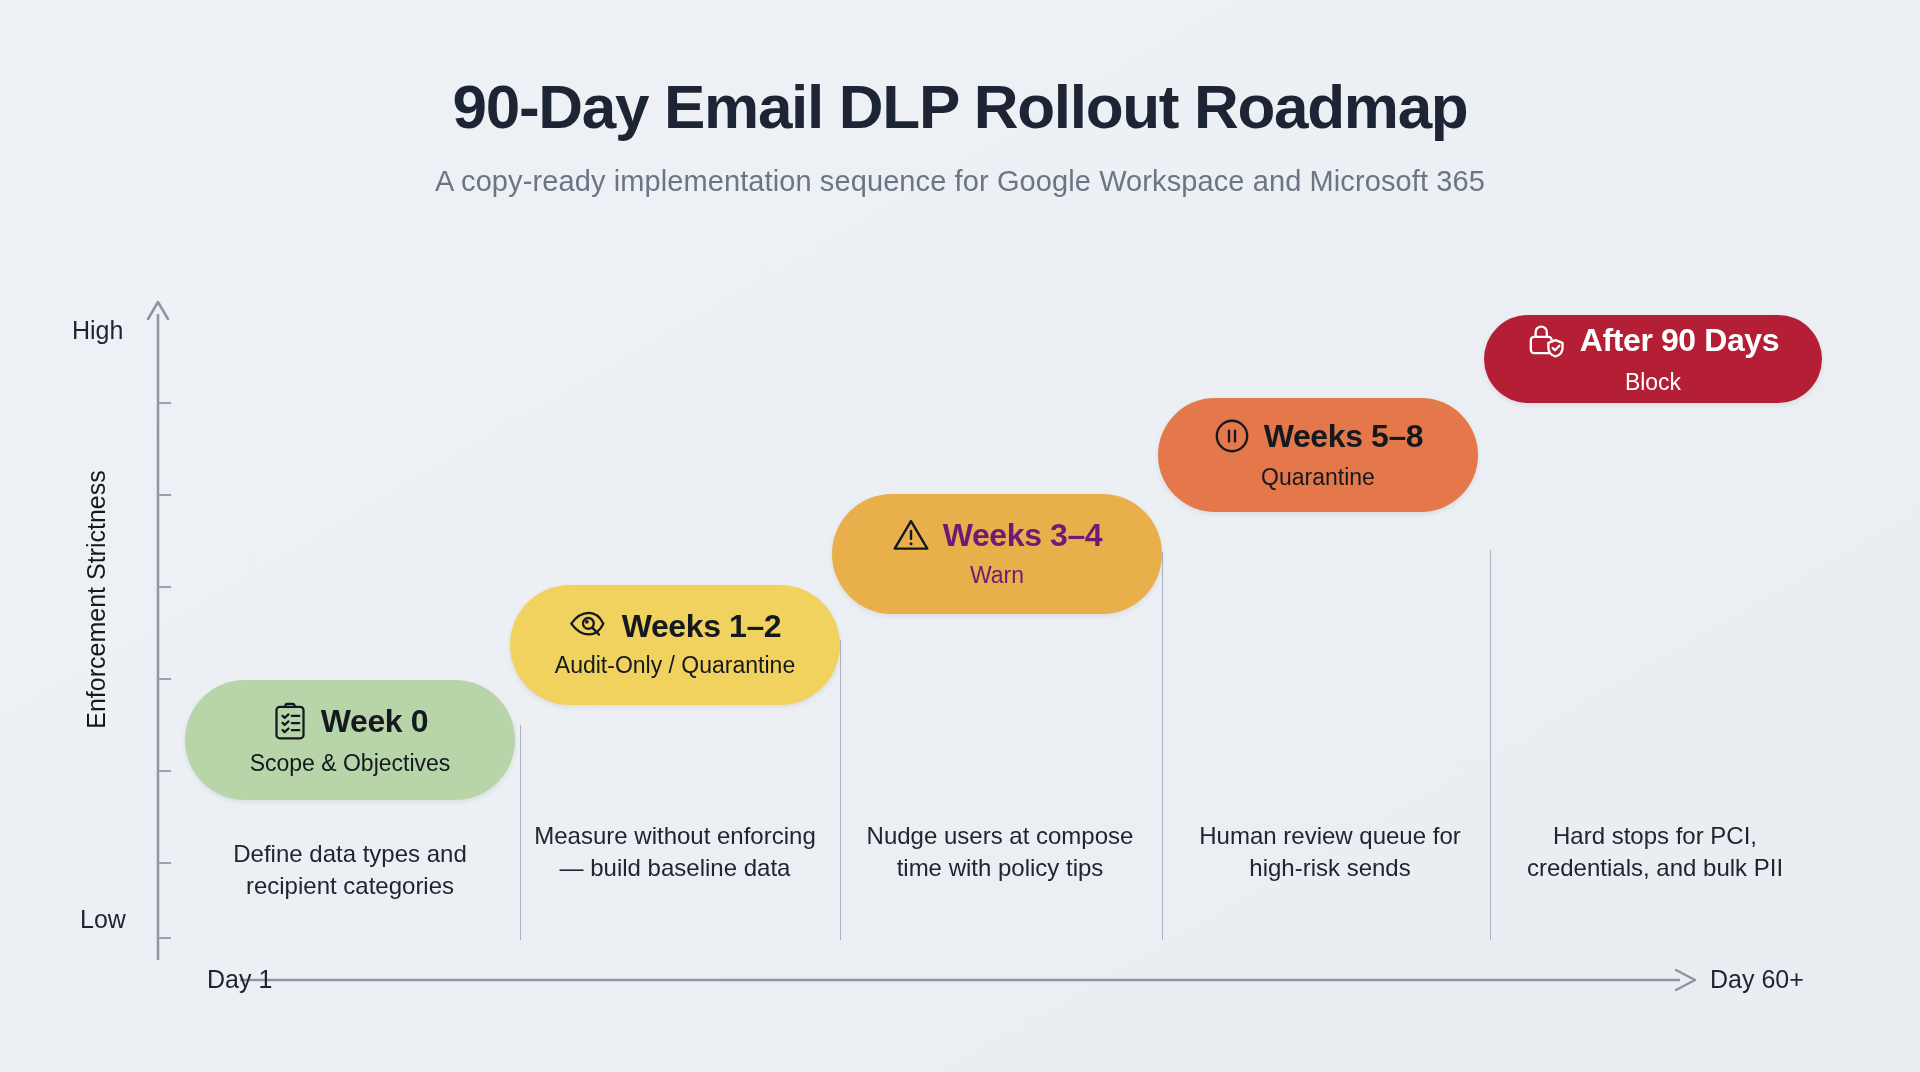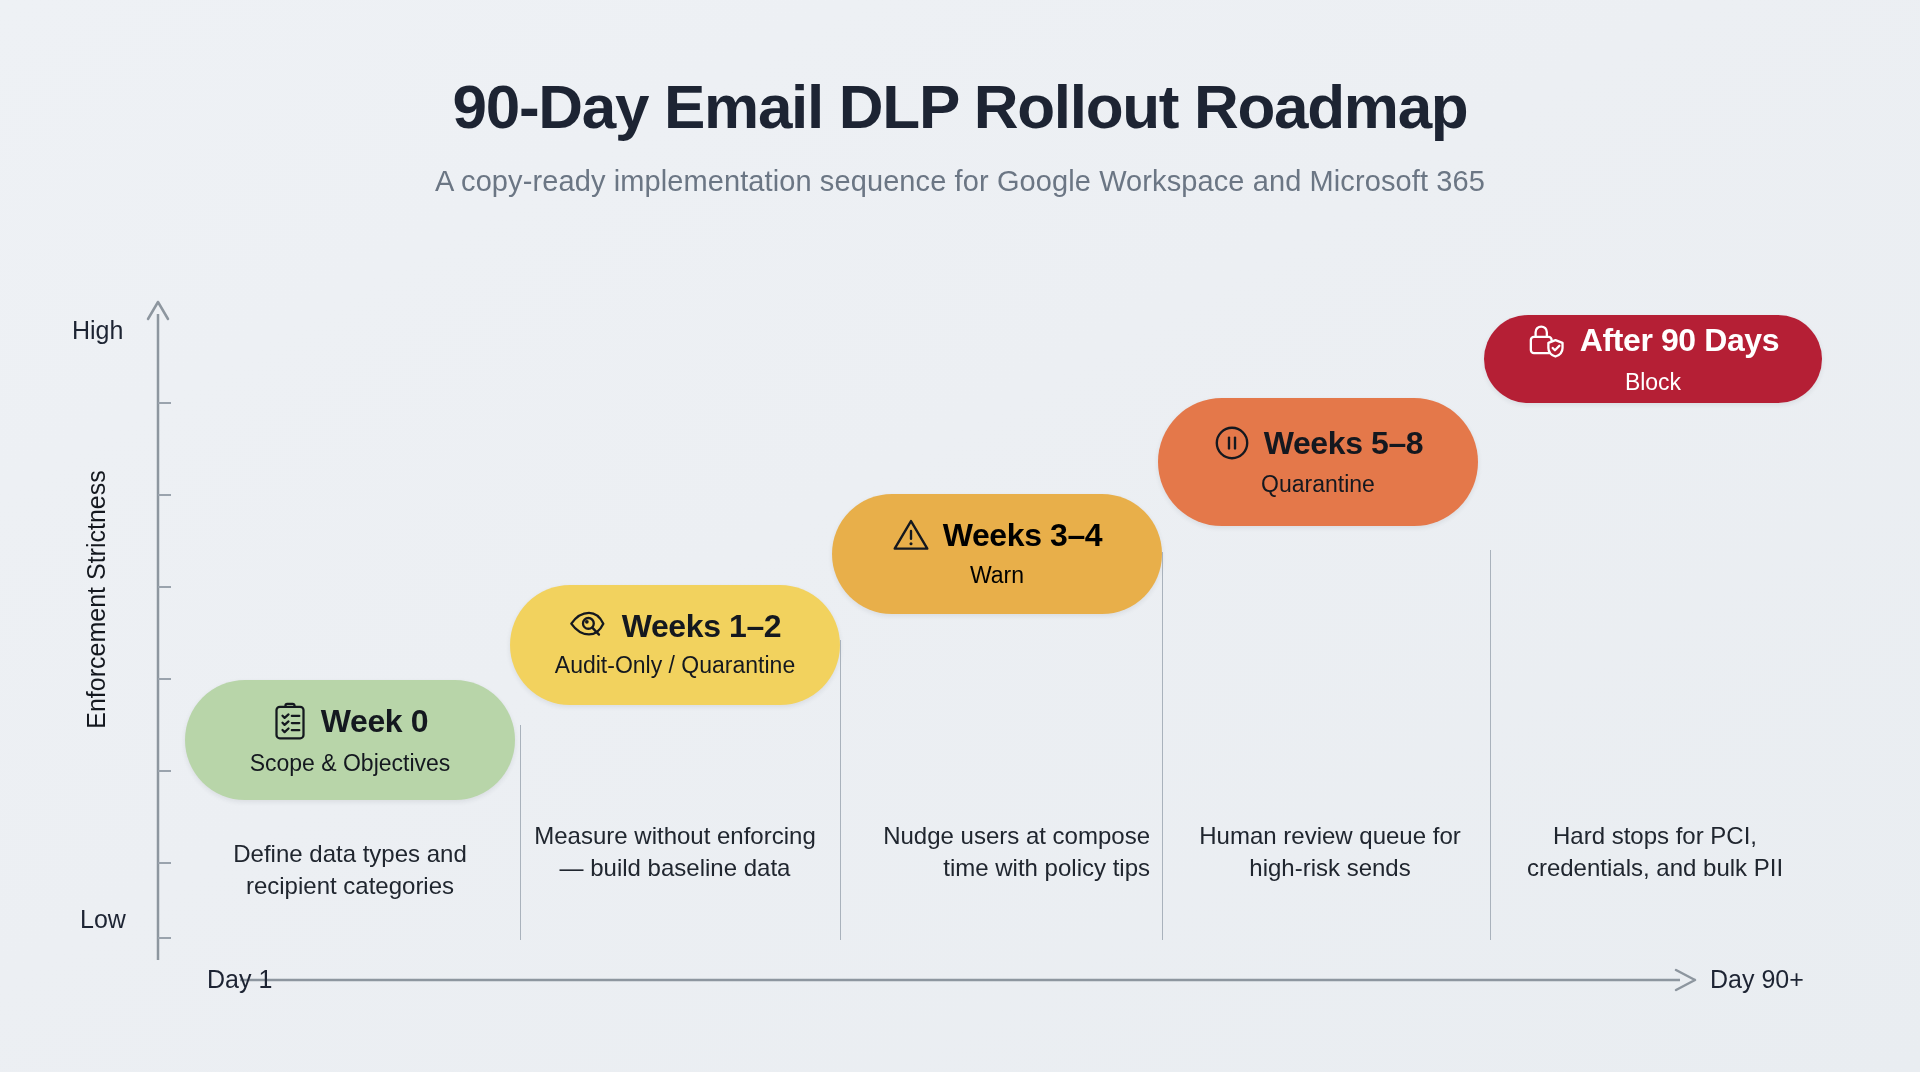--- a/index.html
+++ b/index.html
@@ -193,21 +193,21 @@
   </svg>
   <div id="ylabel-high">High</div>
   <div id="ylabel-low">Low</div>
   <div id="ylabel-axis">Enforcement Strictness</div>
 
   <svg id="xaxis-svg" viewBox="0 0 1460 30">
     <line x1="0" y1="15" x2="1440" y2="15" stroke="#8d969f" stroke-width="2.5"></line>
     <path d="M1455 15 L1436 5 M1455 15 L1436 25" stroke="#8d969f" stroke-width="2.5" fill="none" stroke-linecap="round"></path>
   </svg>
   <div id="xlabel-start">Day 1</div>
-  <div id="xlabel-end">Day 90+</div>
+  <div id="xlabel-end">Day 60+</div>
 
   <div id="steps">
 
     <div class="step">
       <div class="pill" style="left:185px; top:680px; width:330px; height:120px; background:#b8d5a9; color:#14181f;">
         <div class="pill-head">
           <svg class="pill-icon" width="36" height="40" viewBox="0 0 24 26" fill="none" stroke="#14181f" stroke-width="1.5" stroke-linecap="round" stroke-linejoin="round">
             <rect x="3" y="3.5" width="18" height="21" rx="2.2"></rect>
             <path d="M9 3.5 V2.6 a1.1 1.1 0 0 1 1.1-1.1 h3.8 A1.1 1.1 0 0 1 15 2.6 V3.5"></path>
             <path d="M7 9.5 l1.4 1.4 L11 8.6"></path>
@@ -236,37 +236,37 @@
           </svg>
           <span class="pill-title">Weeks 1–2</span>
         </div>
         <div class="pill-sub">Audit-Only / Quarantine</div>
       </div>
       <div class="caption" style="left:525px; top:820px;">Measure without enforcing — build baseline data</div>
     </div>
 
     <div class="step">
       <div class="divider" style="left:840px; top:640px; height:300px;"></div>
-      <div class="pill" style="left:832px; top:494px; width:330px; height:120px; background:#e8af4a; color:#000000;">
+      <div class="pill" style="left:832px; top:494px; width:330px; height:120px; background:#e8af4a; color:#701a75;">
         <div class="pill-head">
           <svg class="pill-icon" width="38" height="36" viewBox="0 0 24 22" fill="none" stroke="#14181f" stroke-width="1.5" stroke-linecap="round" stroke-linejoin="round">
             <path d="M12 2.2 L22.3 19.6 H1.7 Z"></path>
             <path d="M12 8.4 V13.4"></path>
             <circle cx="12" cy="16.5" r="0.95" fill="#14181f" stroke="none"></circle>
           </svg>
           <span class="pill-title">Weeks 3–4</span>
         </div>
         <div class="pill-sub">Warn</div>
       </div>
-      <div class="caption" style="left:850px; top:820px;text-align:right;">Nudge users at compose time with policy tips</div>
+      <div class="caption" style="left:850px; top:820px;">Nudge users at compose time with policy tips</div>
     </div>
 
     <div class="step">
       <div class="divider" style="left:1162px; top:552px; height:388px;"></div>
-      <div class="pill" style="left:1158px; top:398px; width:320px; height:128px; background:#e4784a; color:#14181f;">
+      <div class="pill" style="left:1158px; top:398px; width:320px; height:114px; background:#e4784a; color:#14181f;">
         <div class="pill-head">
           <svg class="pill-icon" width="38" height="38" viewBox="0 0 24 24" fill="none" stroke="#14181f" stroke-width="1.5" stroke-linecap="round" stroke-linejoin="round">
             <circle cx="12" cy="12" r="9.6"></circle>
             <path d="M10.1 8.6 V15.4"></path>
             <path d="M13.9 8.6 V15.4"></path>
           </svg>
           <span class="pill-title">Weeks 5–8</span>
         </div>
         <div class="pill-sub">Quarantine</div>
       </div>

